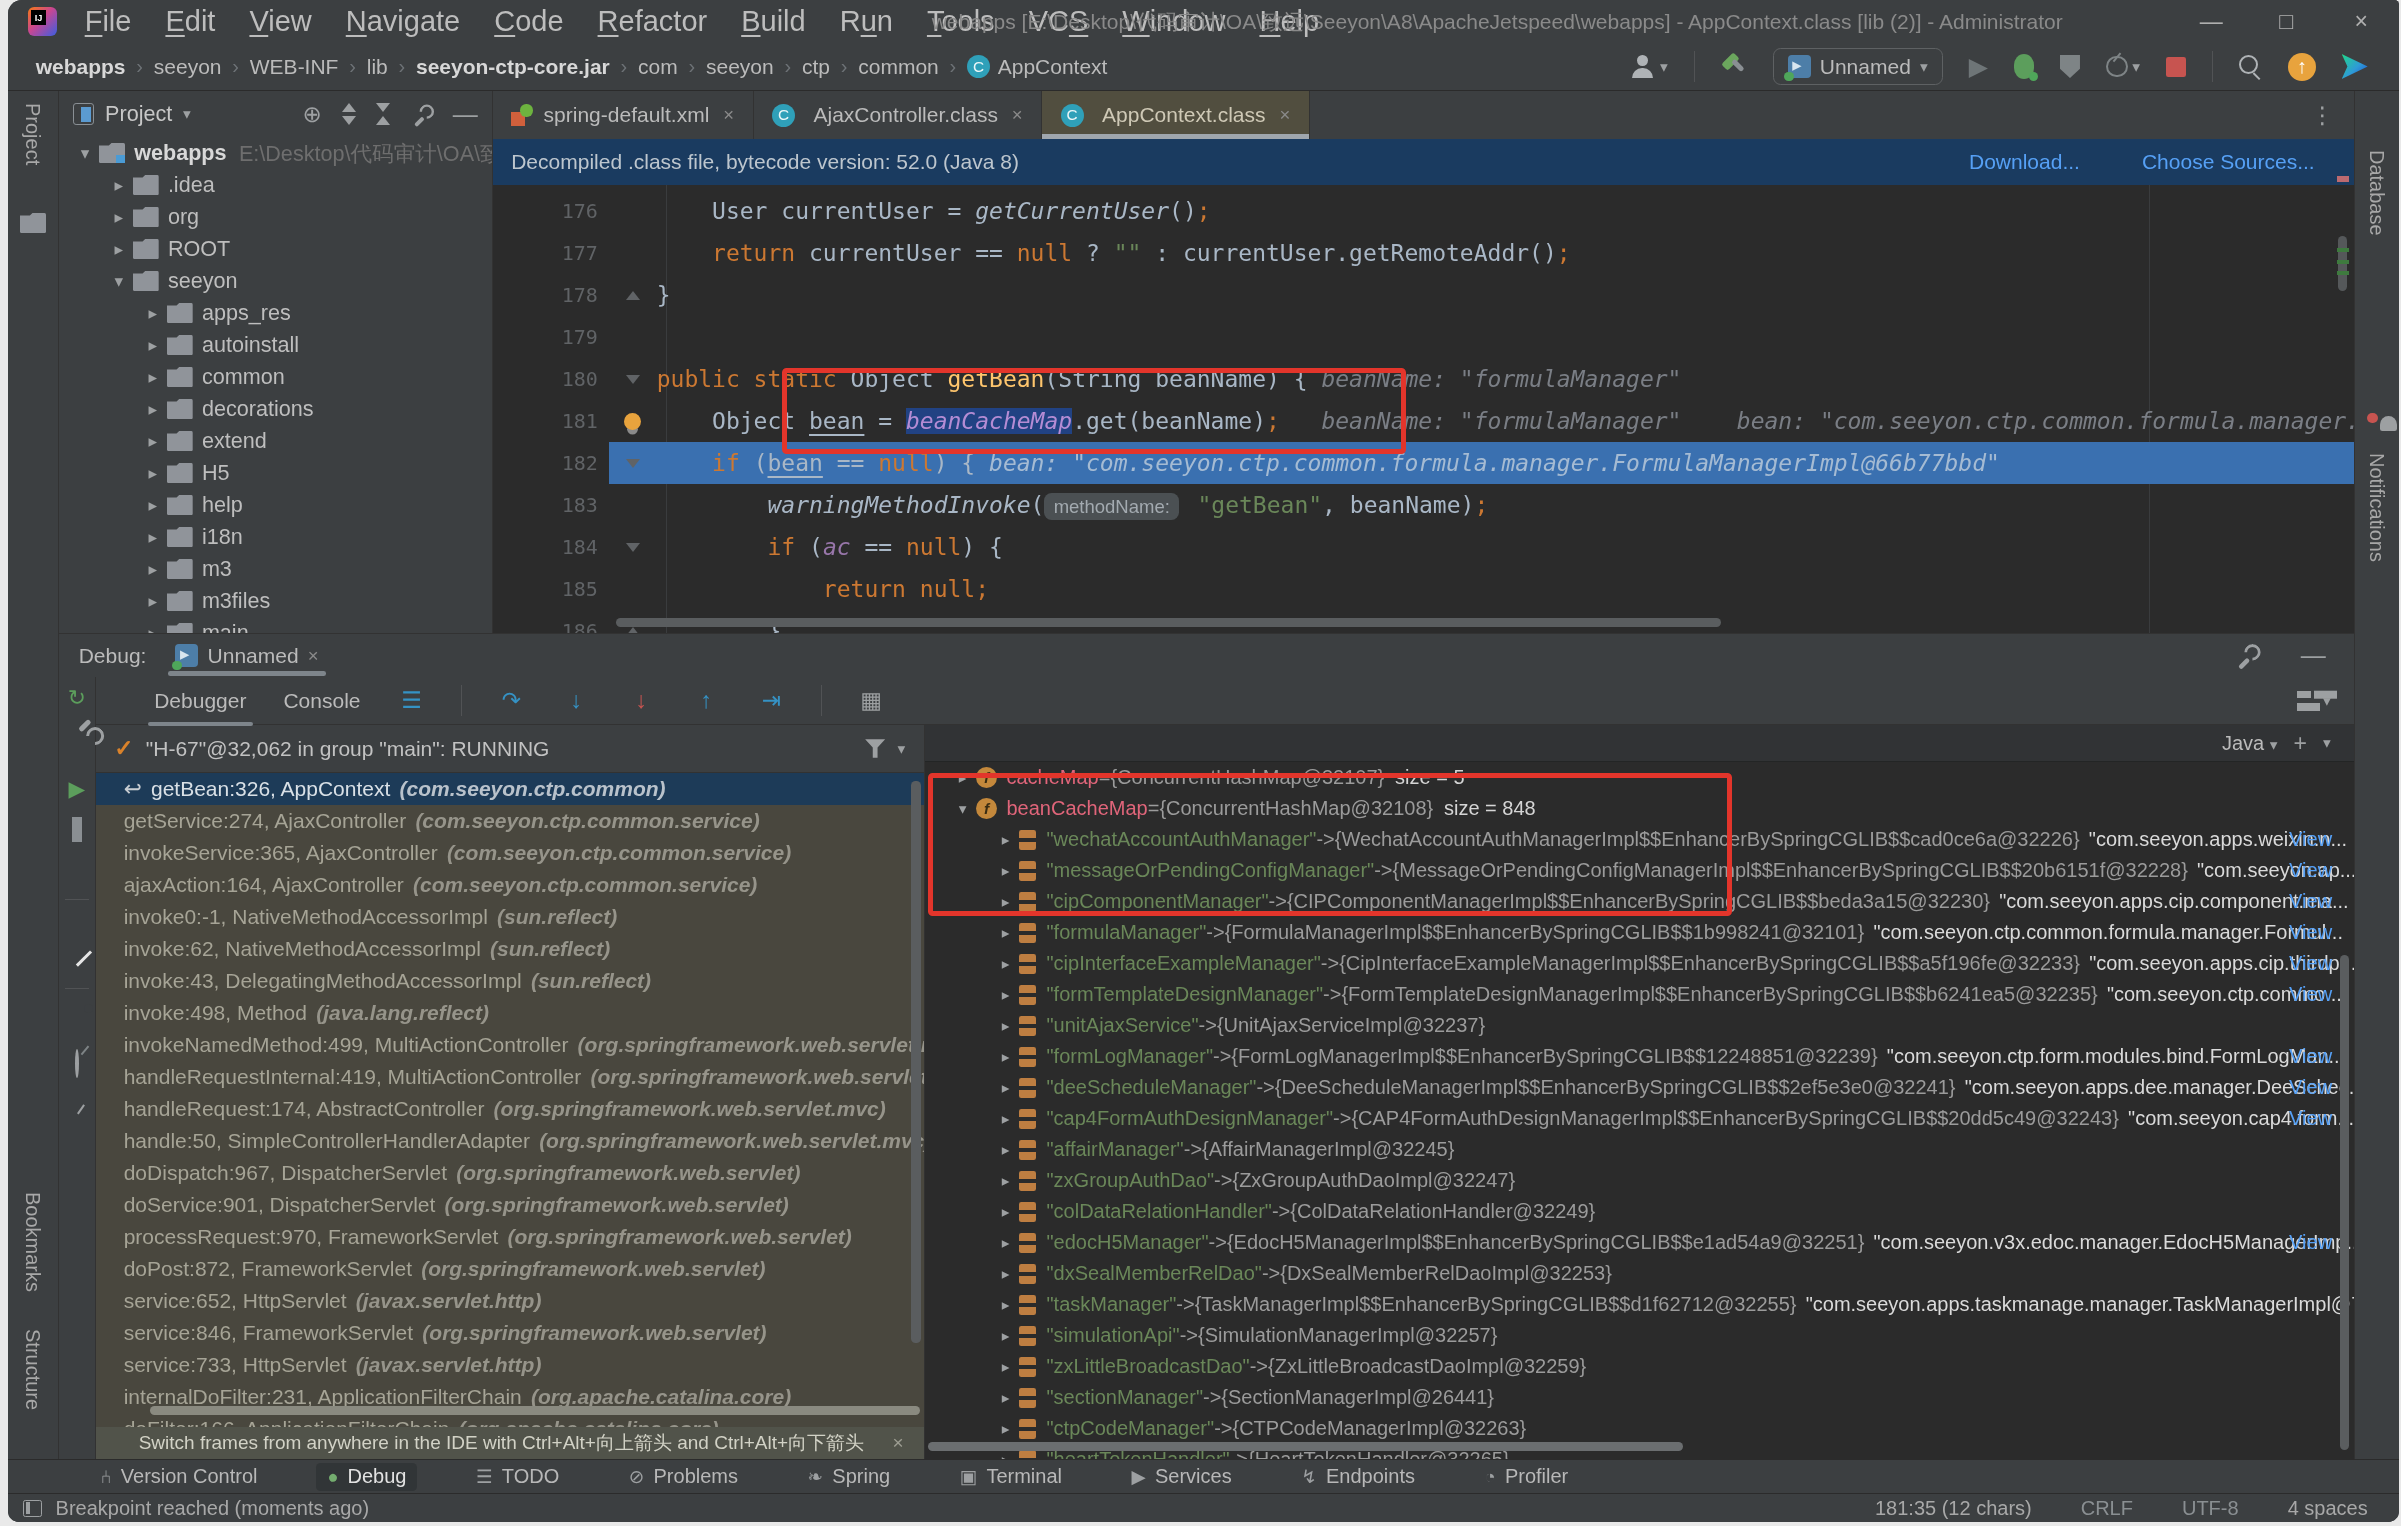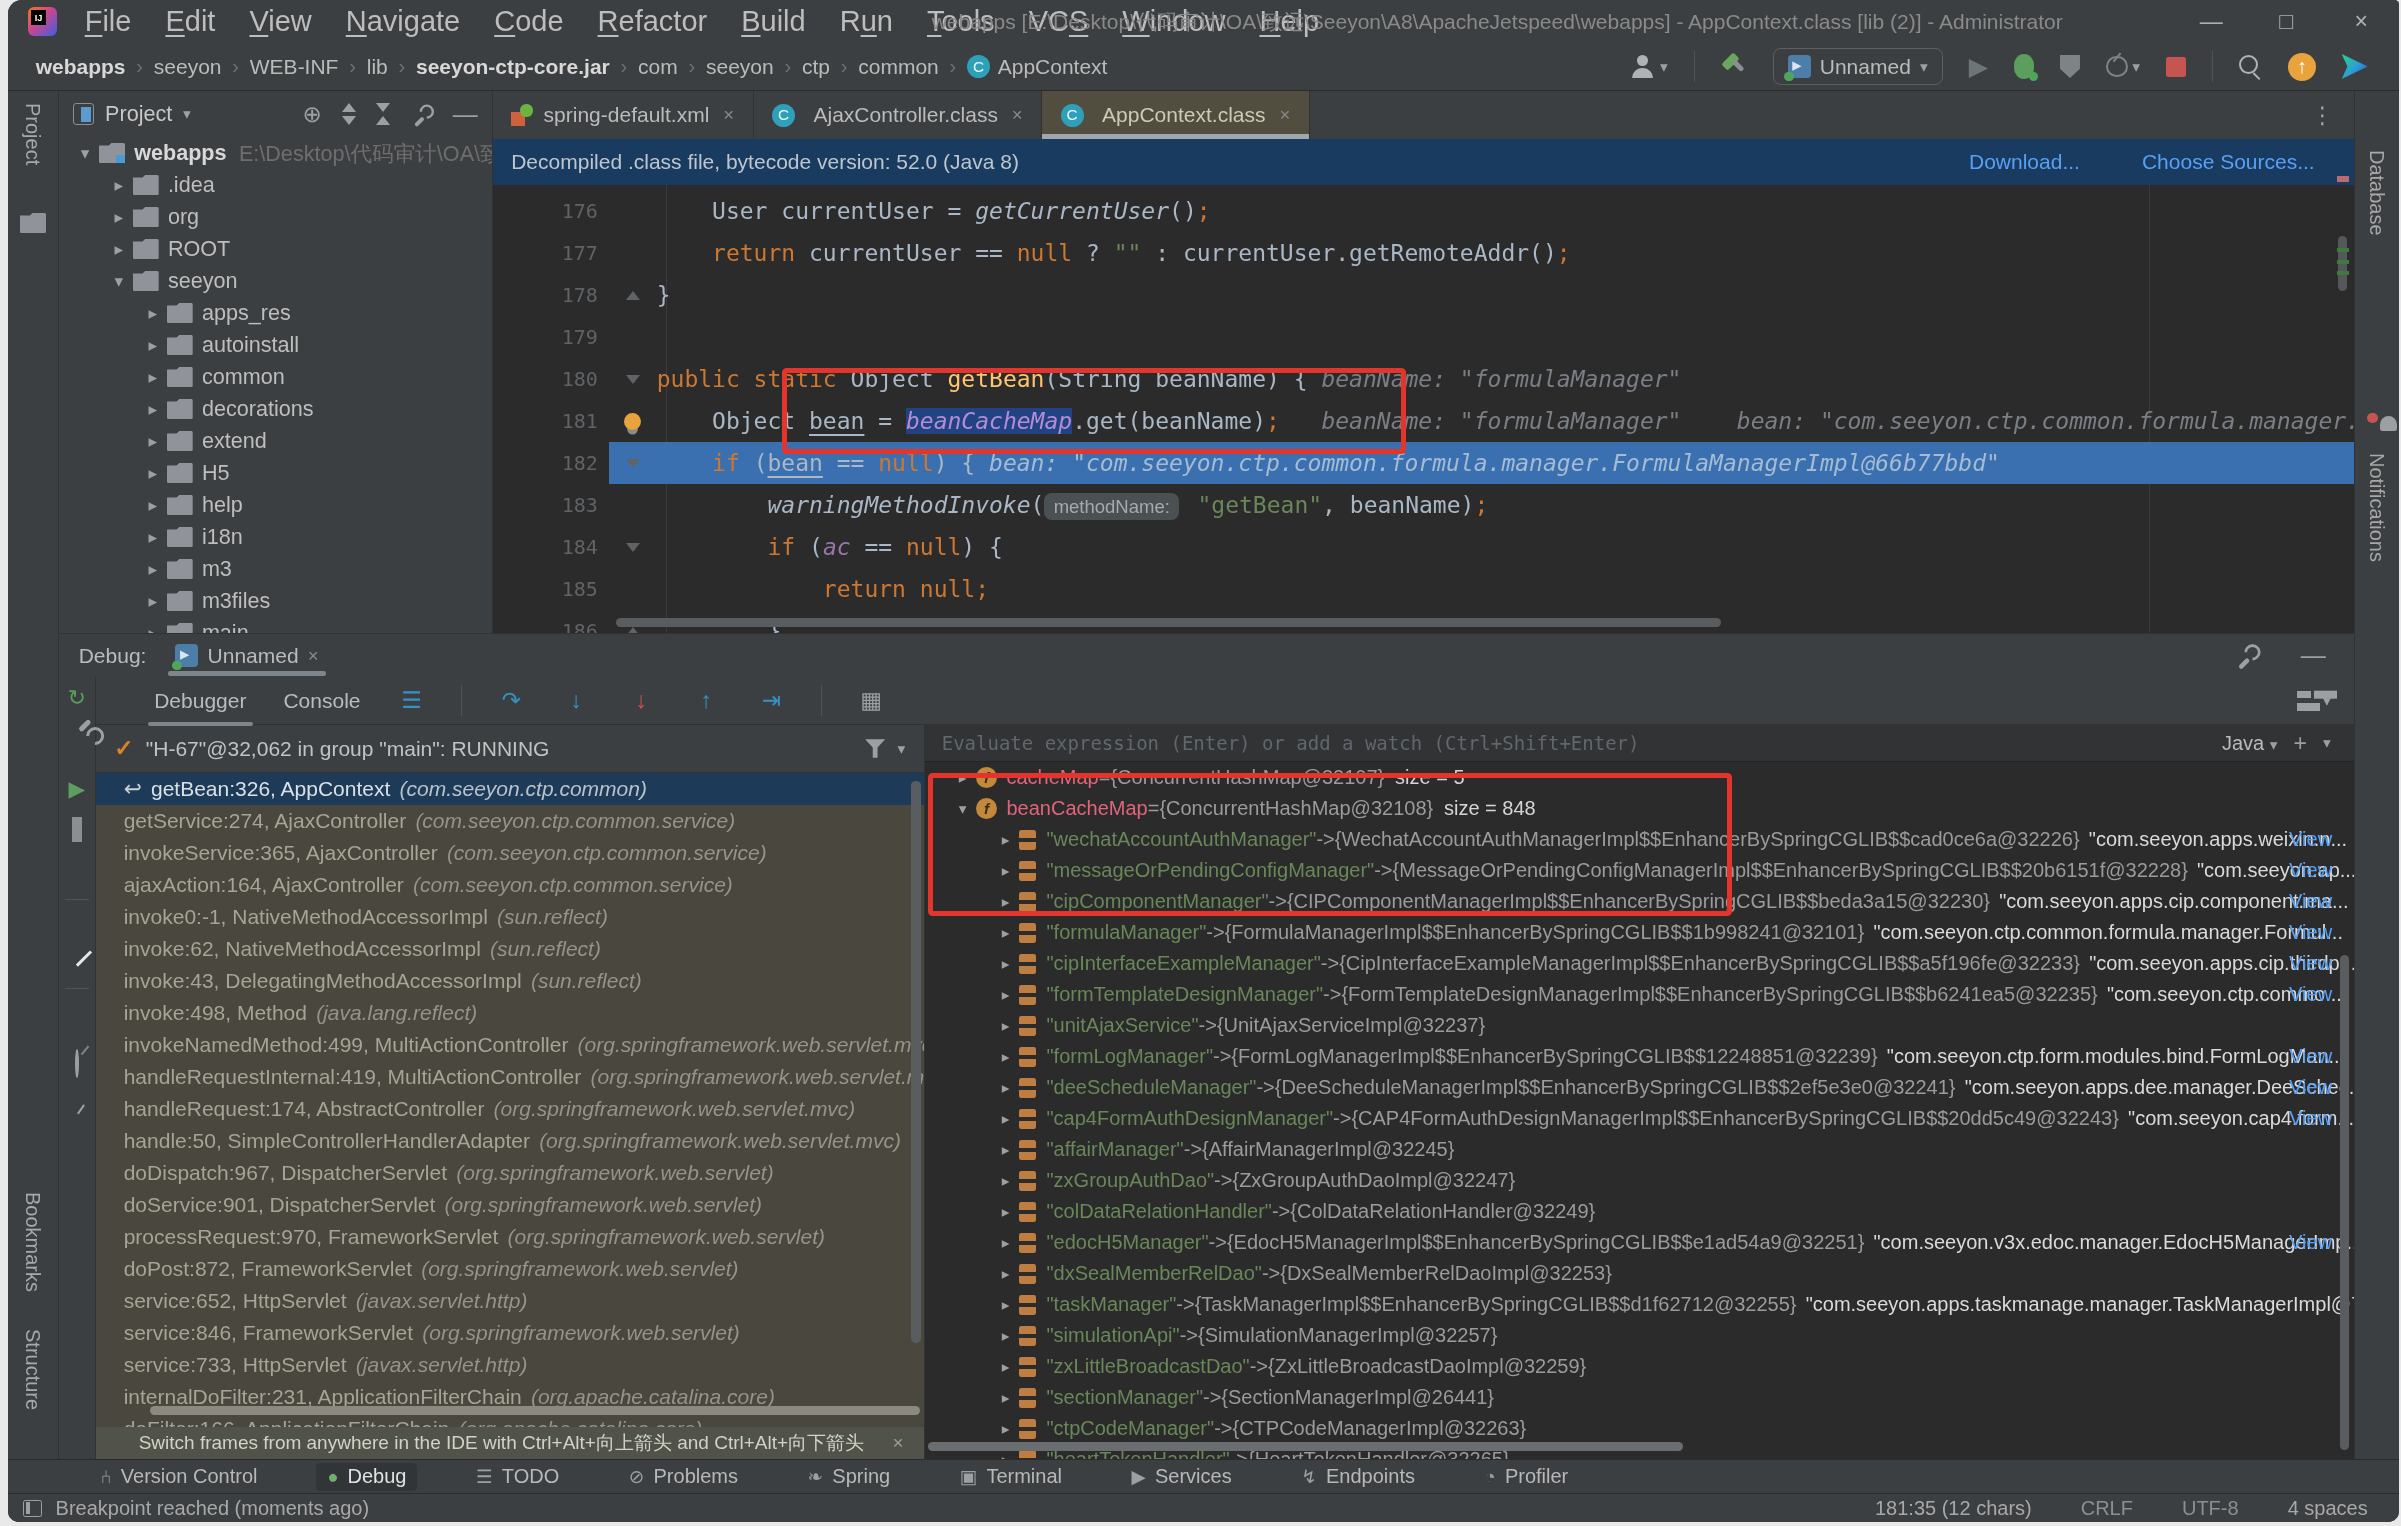--- a/index.html
+++ b/index.html
@@ -129,21 +129,21 @@
   .layout-ic::after{content:"";position:absolute;left:0;bottom:0;width:23px;height:7.7px;background:#9DA0A2;box-shadow:17px -12.3px 0 0 #9DA0A2;}
   .dbg-content{flex:1;display:flex;min-height:0;}
   .frames-col{width:829px;flex:none;display:flex;flex-direction:column;border-right:0.8px solid #323232;min-height:0;}
   .thread-row{height:48px;flex:none;display:flex;align-items:center;padding:0 18.5px;gap:12.3px;
               border-bottom:0.8px solid #323232;font-size:21px;color:#C2C2C2;background:#3C3F41;}
   .check{color:#D9822B;font-size:23px;font-weight:bold;}
   .funnel{width:20px;height:18.5px;margin-left:auto;background:#9DA0A2;
           clip-path:polygon(0 0,100% 0,62% 45%,62% 100%,38% 100%,38% 45%);}
   .frames-list{flex:1;background:#49473E;position:relative;overflow:hidden;}
   .frow{height:32px;display:flex;align-items:center;padding-left:28px;font-size:21px;color:#A6A496;white-space:nowrap;overflow:hidden;}
-  .frow .pkg{font-style:italic;color:#96948A;margin-left:9.2px;}
+  .frow .pkg{font-style:italic;color:#96948A;margin-left:9.2px;font-weight:bold;}
   .frow.sel{background:#1D3B58;color:#D9E0E6;}
   .frow.sel .pkg{color:#B9C2CB;}
   .frow .ret{margin-right:9.2px;color:#C8CdD2;font-size:21.6px;}
   .frames-hint{height:32px;flex:none;background:#51534A;display:flex;align-items:center;padding:0 20px 0 43px;
                font-size:19px;color:#D2D2C6;}
   .frames-hint .close{margin-left:auto;color:#9d9d92;}
   .vars-col{flex:1;display:flex;flex-direction:column;min-width:0;position:relative;background:#2B2B2B;}
   .watch-row{height:37px;flex:none;display:flex;align-items:center;background:#313335;border-bottom:0.8px solid #232525;
              padding:0 23px 0 17px;font-family:"DejaVu Sans Mono",monospace;font-size:19px;color:#61676D;}
   .watch-right{margin-left:auto;display:flex;align-items:center;gap:16px;font-family:"Liberation Sans",sans-serif;
@@ -666,21 +666,20 @@
                     <div class="sbar" style="right:3.1px;top:7.7px;width:9.2px;height:562px;"></div>
                   <div class="sbar" style="left:54px;bottom:12.3px;height:9.2px;width:770px;background:#8A8A80;"></div>
                 </div>
                 <div class="frames-hint">
                   <span>Switch frames from anywhere in the IDE with Ctrl+Alt+向上箭头 and Ctrl+Alt+向下箭头</span>
                   <span class="close">×</span>
                 </div>
               </div>
               <div class="vars-col">
                 <div class="watch-row">
-                  <span>Evaluate expression (Enter) or add a watch (Ctrl+Shift+Enter)</span>
                   <span class="watch-right">
                     <span><span>Java</span> <span class="caret">▾</span></span>
                     <span style="color:#9DA0A2;font-size:23px;">+</span>
                     <span class="caret">▾</span>
                   </span>
                 </div>
                 <div class="vars-list" id="vars">
                   <div class="vrow" style="padding-left: 25px;">
                       <span class="vchev">▸</span>
                       <span class="fic">f</span>

